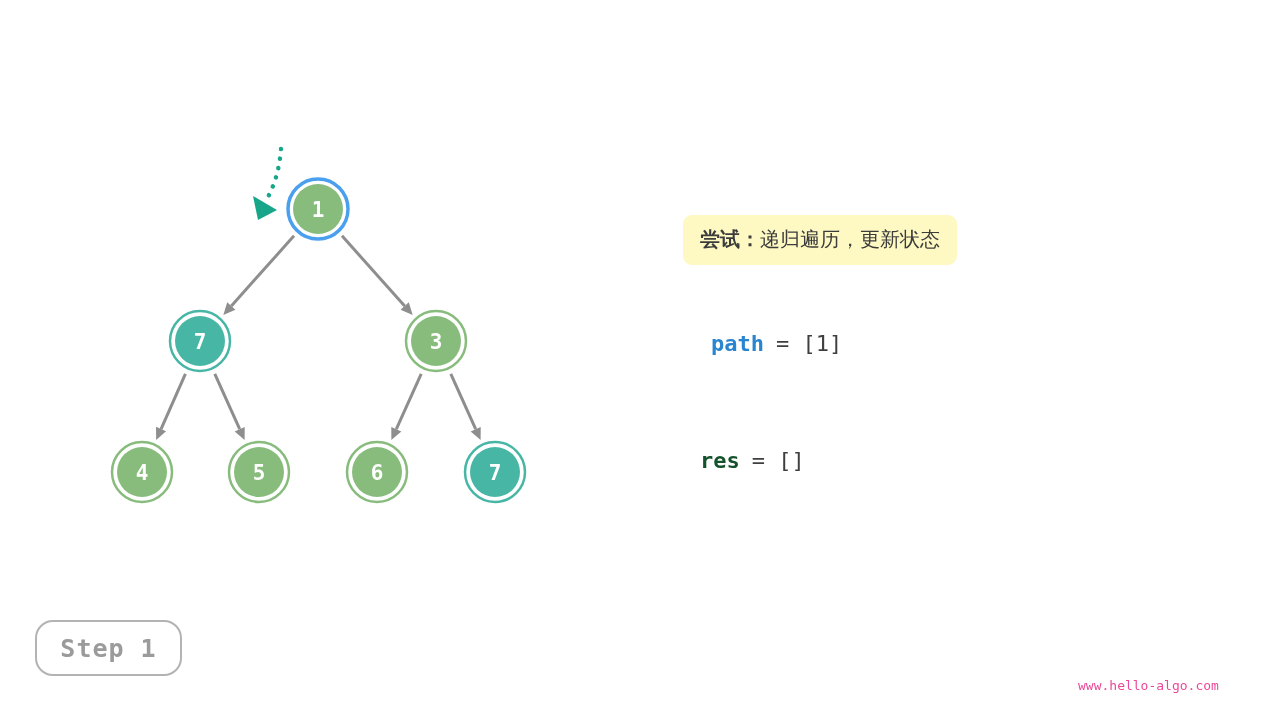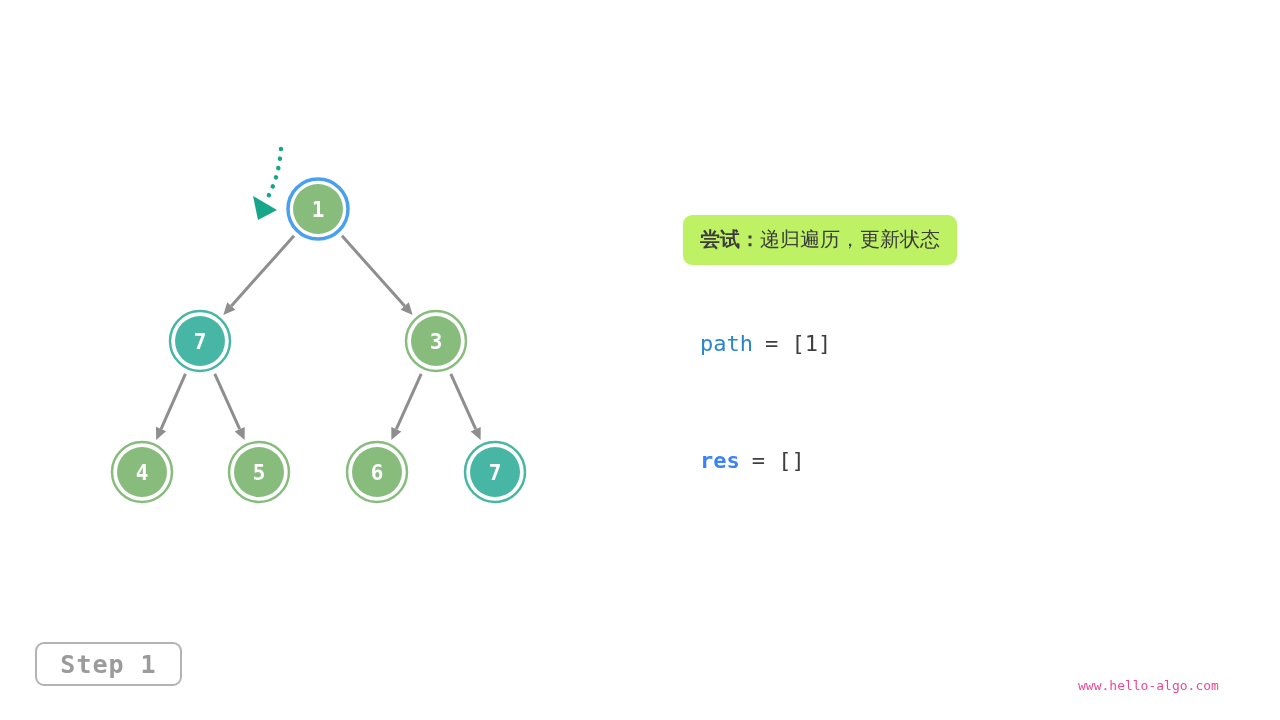--- a/index.html
+++ b/index.html
@@ -3,34 +3,34 @@
 <meta charset="utf-8">
 <style>
   * { margin: 0; padding: 0; box-sizing: border-box; }
   html, body { width: 1280px; height: 720px; background: #ffffff; overflow: hidden; }
   .stage { position: relative; width: 1280px; height: 720px; background: #ffffff;
            font-family: "Liberation Sans", sans-serif; }
   #tree-svg { position: absolute; left: 0; top: 0; }
 
   .panel-line { position: absolute; white-space: nowrap; color: #3c3c3c; font-size: 20px;
                 font-family: "Liberation Sans", sans-serif; }
-  .hl-box { left: 683px; top: 215px; background: #bef264; border-radius: 9px;
+  .hl-box { left: 683px; top: 215px; background: #fef9c3; border-radius: 9px;
             padding: 11px 17px 12px 17px; }
   .line-back { left: 700px; top: 279px; }
   .cjk-label { font-weight: 700; }
   .mono-line { position: absolute; white-space: nowrap; font-family: "DejaVu Sans Mono", monospace;
                font-size: 22px; color: #3f3f3f; }
   .line-path { left: 700px; top: 331px; }
   .line-res  { left: 700px; top: 448px; }
-  .var-path { color: #2a85d0; font-weight: 400; }
-  .var-res  { color: #3b82f6; font-weight: 700; }
+  .var-path { color: #2a85d0; font-weight: 700; margin-left: 11px; }
+  .var-res  { color: #14532d; font-weight: 700; }
   .mono-rest { margin-left: 12px; }
 
-  .step-box { position: absolute; left: 35px; top: 642px; width: 147px; height: 44px;
-              border: 2px solid #b3b3b3; border-radius: 9px; background: #ffffff;
+  .step-box { position: absolute; left: 35px; top: 620px; width: 147px; height: 56px;
+              border: 2px solid #b3b3b3; border-radius: 18px; background: #ffffff;
               display: flex; align-items: center; justify-content: center; }
   .step-box span { font-family: "DejaVu Sans Mono", monospace; font-weight: 700;
                    font-size: 25px; color: #9b9b9b; letter-spacing: 1px; }
 
   .watermark { position: absolute; left: 1078px; top: 678px; font-family: "DejaVu Sans Mono", monospace;
                font-size: 13px; color: #ec4899; white-space: nowrap; }
 </style>
 </head>
 <body>
 

